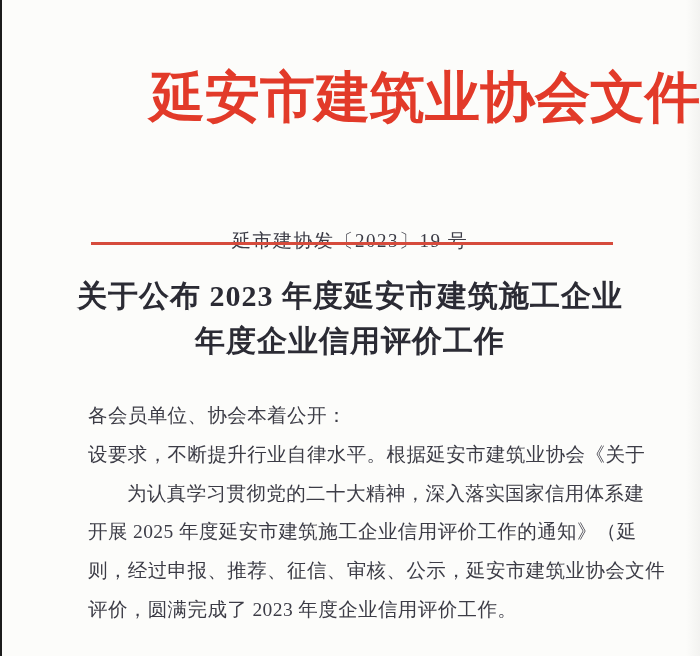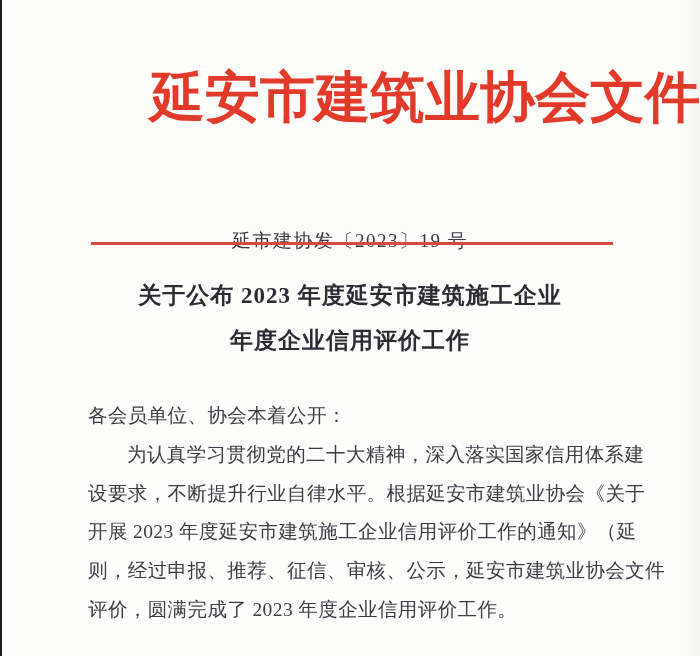--- a/index.html
+++ b/index.html
@@ -65,21 +65,21 @@
     height: 3px;
     background: var(--rule-red, #d64b3c);
   }
   .doc-title {
     position: absolute;
     top: 273px;
     left: 0;
     width: 100%;
     text-align: center;
     font-weight: bold;
-    font-size: 23px;
+    font-size: 30px;
     line-height: 45px;
     letter-spacing: 1px;
     color: var(--title-text, #2b2b34);
   }
   .doc-body {
     position: absolute;
     top: 397px;
     left: 88px;
     width: 545px;
     font-size: 19.5px;
@@ -109,20 +109,20 @@
 
   <div class="red-divider-line"></div>
 
   <div class="doc-title">
     <div class="doc-title-line">关于公布 2023 年度延安市建筑施工企业</div>
     <div class="doc-title-line">年度企业信用评价工作</div>
   </div>
 
   <div class="doc-body">
     <div class="salutation">各会员单位、协会本着公开：</div>
+    <div class="paragraph-line">设要求，不断提升行业自律水平。根据延安市建筑业协会《关于</div>
     <div class="paragraph-line indented">为认真学习贯彻党的二十大精神，深入落实国家信用体系建</div>
-    <div class="paragraph-line">设要求，不断提升行业自律水平。根据延安市建筑业协会《关于</div>
-    <div class="paragraph-line">开展 2023 年度延安市建筑施工企业信用评价工作的通知》（延</div>
+    <div class="paragraph-line">开展 2025 年度延安市建筑施工企业信用评价工作的通知》（延</div>
     <div class="paragraph-line">则，经过申报、推荐、征信、审核、公示，延安市建筑业协会文件</div>
     <div class="paragraph-line">评价，圆满完成了 2023 年度企业信用评价工作。</div>
   </div>
 
 </div>
 
 </body></html>

